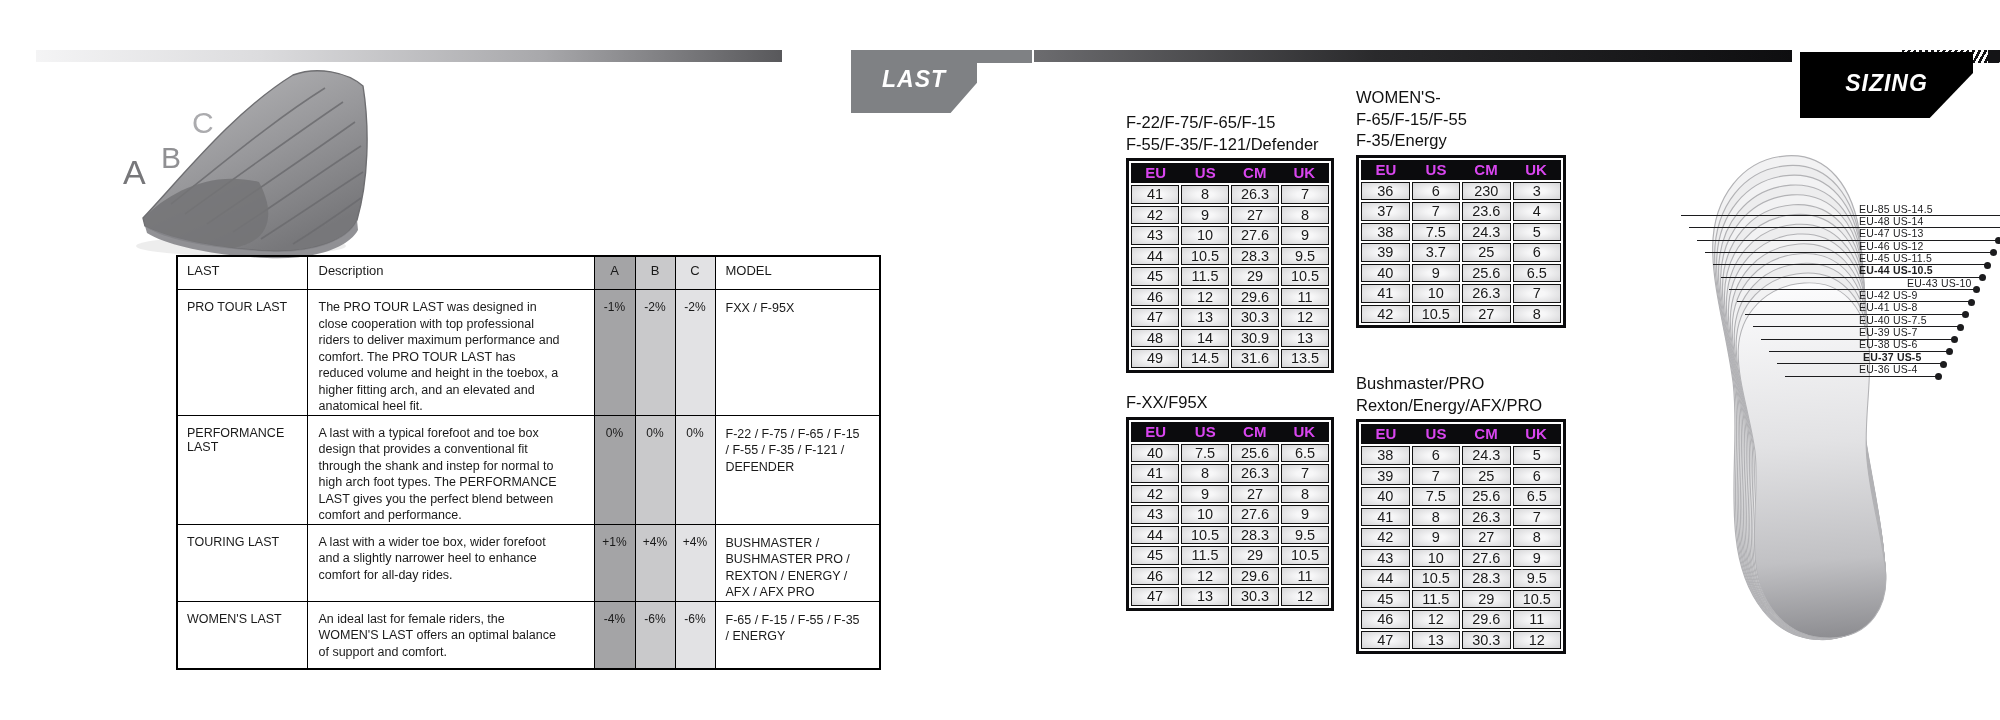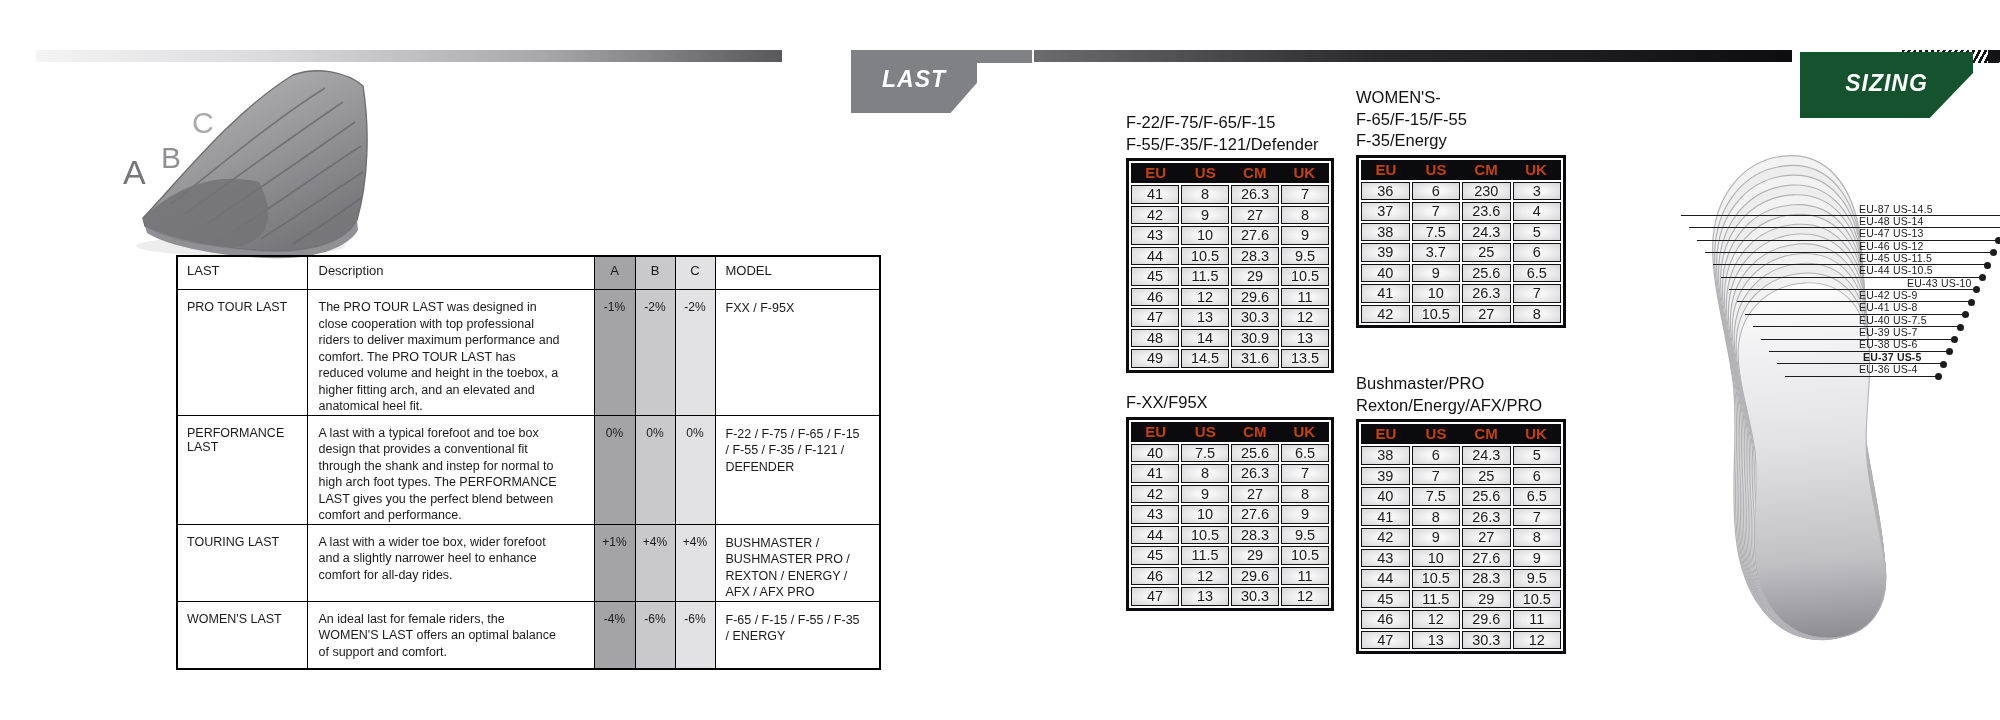--- a/index.html
+++ b/index.html
@@ -10,21 +10,21 @@
   .band-left{position:absolute;left:0;top:50px;width:746px;height:12px;
     background:linear-gradient(to right,#f4f4f5 0%,#dcdcde 30%,#a8a8ab 68%,#58585b 100%);}
   .tab-last-band{position:absolute;left:815px;top:50px;width:181px;height:13px;background:#7f8184;}
   .tab-last{position:absolute;left:815px;top:50px;width:126px;height:63px;background:#7f8184;
     clip-path:polygon(0 0,100% 0,100% 52%,79% 100%,0 100%);
     display:flex;align-items:center;justify-content:center;}
   .banner-text{color:#ffffff;font-weight:bold;font-style:italic;font-size:23px;letter-spacing:1px;
     padding-bottom:4px;}
   .band-mid{position:absolute;left:998px;top:50px;width:758px;height:12px;
     background:linear-gradient(to right,#6c6c6f 0%,#2a2a2c 45%,#0e0e10 100%);}
-  .tab-sizing{position:absolute;left:1764px;top:52px;width:173px;height:66px;background:#14532d;
+  .tab-sizing{position:absolute;left:1764px;top:52px;width:173px;height:66px;background:#000000;
     clip-path:polygon(0 0,100% 0,100% 32%,75% 100%,0 100%);
     display:flex;align-items:center;justify-content:center;}
   .hatch{position:absolute;left:1866px;top:50px;width:96px;height:13px;
     background:repeating-linear-gradient(118deg,#141416 0 2.6px,#fdfdfd 2.6px 5.2px);}
   .hatch-tail{position:absolute;left:1952px;top:50px;width:24px;height:13px;background:#141416;
     clip-path:polygon(0 0,100% 0,45% 100%,0 100%);}
 
   
   .last-table{position:absolute;left:140px;top:255px;border-collapse:collapse;table-layout:fixed;
     width:703px;font-size:12.5px;}
@@ -42,21 +42,21 @@
   .lt-row td{padding-top:10px;}
   .lt-row .c-desc{padding-top:9px;}
 
   
   .size-block{position:absolute;}
   .size-title{font-size:16.5px;line-height:21.5px;color:#111;margin-bottom:3px;white-space:nowrap;}
   .size-table{border-collapse:separate;border-spacing:2px;border:3px solid #0b0b0d;background:#fff;
     table-layout:fixed;}
   .size-table .thbar{background:#0b0b0d;border:none;padding:0;height:20px;}
   .hrow{display:flex;width:100%;}
-  .hrow span{flex:1;text-align:center;color:#c2410c;font-weight:bold;font-size:15px;line-height:20px;}
+  .hrow span{flex:1;text-align:center;color:#d946ef;font-weight:bold;font-size:15px;line-height:20px;}
   .size-table td{border:1.5px solid #111;text-align:center;font-size:14.5px;height:16.5px;
     padding:0;background:radial-gradient(ellipse at center,#f7f7f8 25%,#d5d5d7 100%);}
   .w208{width:208px;} .w210{width:210px;}
 
   
   .last-illu{position:absolute;left:75px;top:60px;}
   .foot-illu{position:absolute;left:1588px;top:132px;}
 
   
   .scale-row{position:absolute;height:13px;border-bottom:1.8px solid #1c1c1e;z-index:5;}
@@ -478,40 +478,40 @@
         <use href="#insole" xlink:href="#insole" transform="translate(22.0,92.8) scale(0.919,0.816)" fill="#ededee" stroke="#b2b2b5" stroke-width="1.2"></use>
         <use href="#insole" xlink:href="#insole" transform="translate(24.4,103.1) scale(0.910,0.795)" fill="#f2f2f3" stroke="#b2b2b5" stroke-width="1.2"></use>
         <use href="#insole" xlink:href="#insole" transform="translate(26.9,113.4) scale(0.901,0.774)" fill="#ededee" stroke="#b2b2b5" stroke-width="1.2"></use>
         <use href="#insole" xlink:href="#insole" transform="translate(29.3,123.7) scale(0.892,0.754)" fill="#f2f2f3" stroke="#b2b2b5" stroke-width="1.2"></use>
         <use href="#insole" xlink:href="#insole" transform="translate(31.8,134.0) scale(0.883,0.734)" fill="url(#footGrad)" stroke="#b2b2b5" stroke-width="1.2"></use>
       </g>
   </svg>
 
   <div id="foot-scale">
       <div class="scale-row" style="left: 1645px; width: 329px; top: 202px;">
-        <span class="scale-label" style="left: 178px;">EU-87 US-14.5</span>
+        <span class="scale-label" style="left: 178px;">EU-85 US-14.5</span>
         <span class="scale-dot"></span>
       </div>
       <div class="scale-row" style="left: 1653px; width: 315.5px; top: 214.35px;">
         <span class="scale-label" style="left: 170px;">EU-48 US-14</span>
         <span class="scale-dot"></span>
       </div>
       <div class="scale-row" style="left: 1661px; width: 302px; top: 226.7px;">
         <span class="scale-label" style="left: 162px;">EU-47 US-13</span>
         <span class="scale-dot"></span>
       </div>
       <div class="scale-row" style="left: 1669px; width: 288.5px; top: 239.05px;">
         <span class="scale-label" style="left: 154px;">EU-46 US-12</span>
         <span class="scale-dot"></span>
       </div>
       <div class="scale-row" style="left: 1677px; width: 275px; top: 251.4px;">
         <span class="scale-label" style="left: 146px;">EU-45 US-11.5</span>
         <span class="scale-dot"></span>
       </div>
-      <div class="scale-row" style="left: 1685px; width: 261.5px; top: 263.75px;">
+      <div class="scale-row" style="left: 1685px; width: 261.5px; top: 263.75px; font-weight: bold;">
         <span class="scale-label" style="left: 138px;">EU-44 US-10.5</span>
         <span class="scale-dot"></span>
       </div>
       <div class="scale-row" style="left: 1693px; width: 248px; top: 276.1px;">
         <span class="scale-label" style="left: 130px; padding-left: 48px;">EU-43 US-10</span>
         <span class="scale-dot"></span>
       </div>
       <div class="scale-row" style="left: 1701px; width: 234.5px; top: 288.45px;">
         <span class="scale-label" style="left: 122px;">EU-42 US-9</span>
         <span class="scale-dot"></span>

